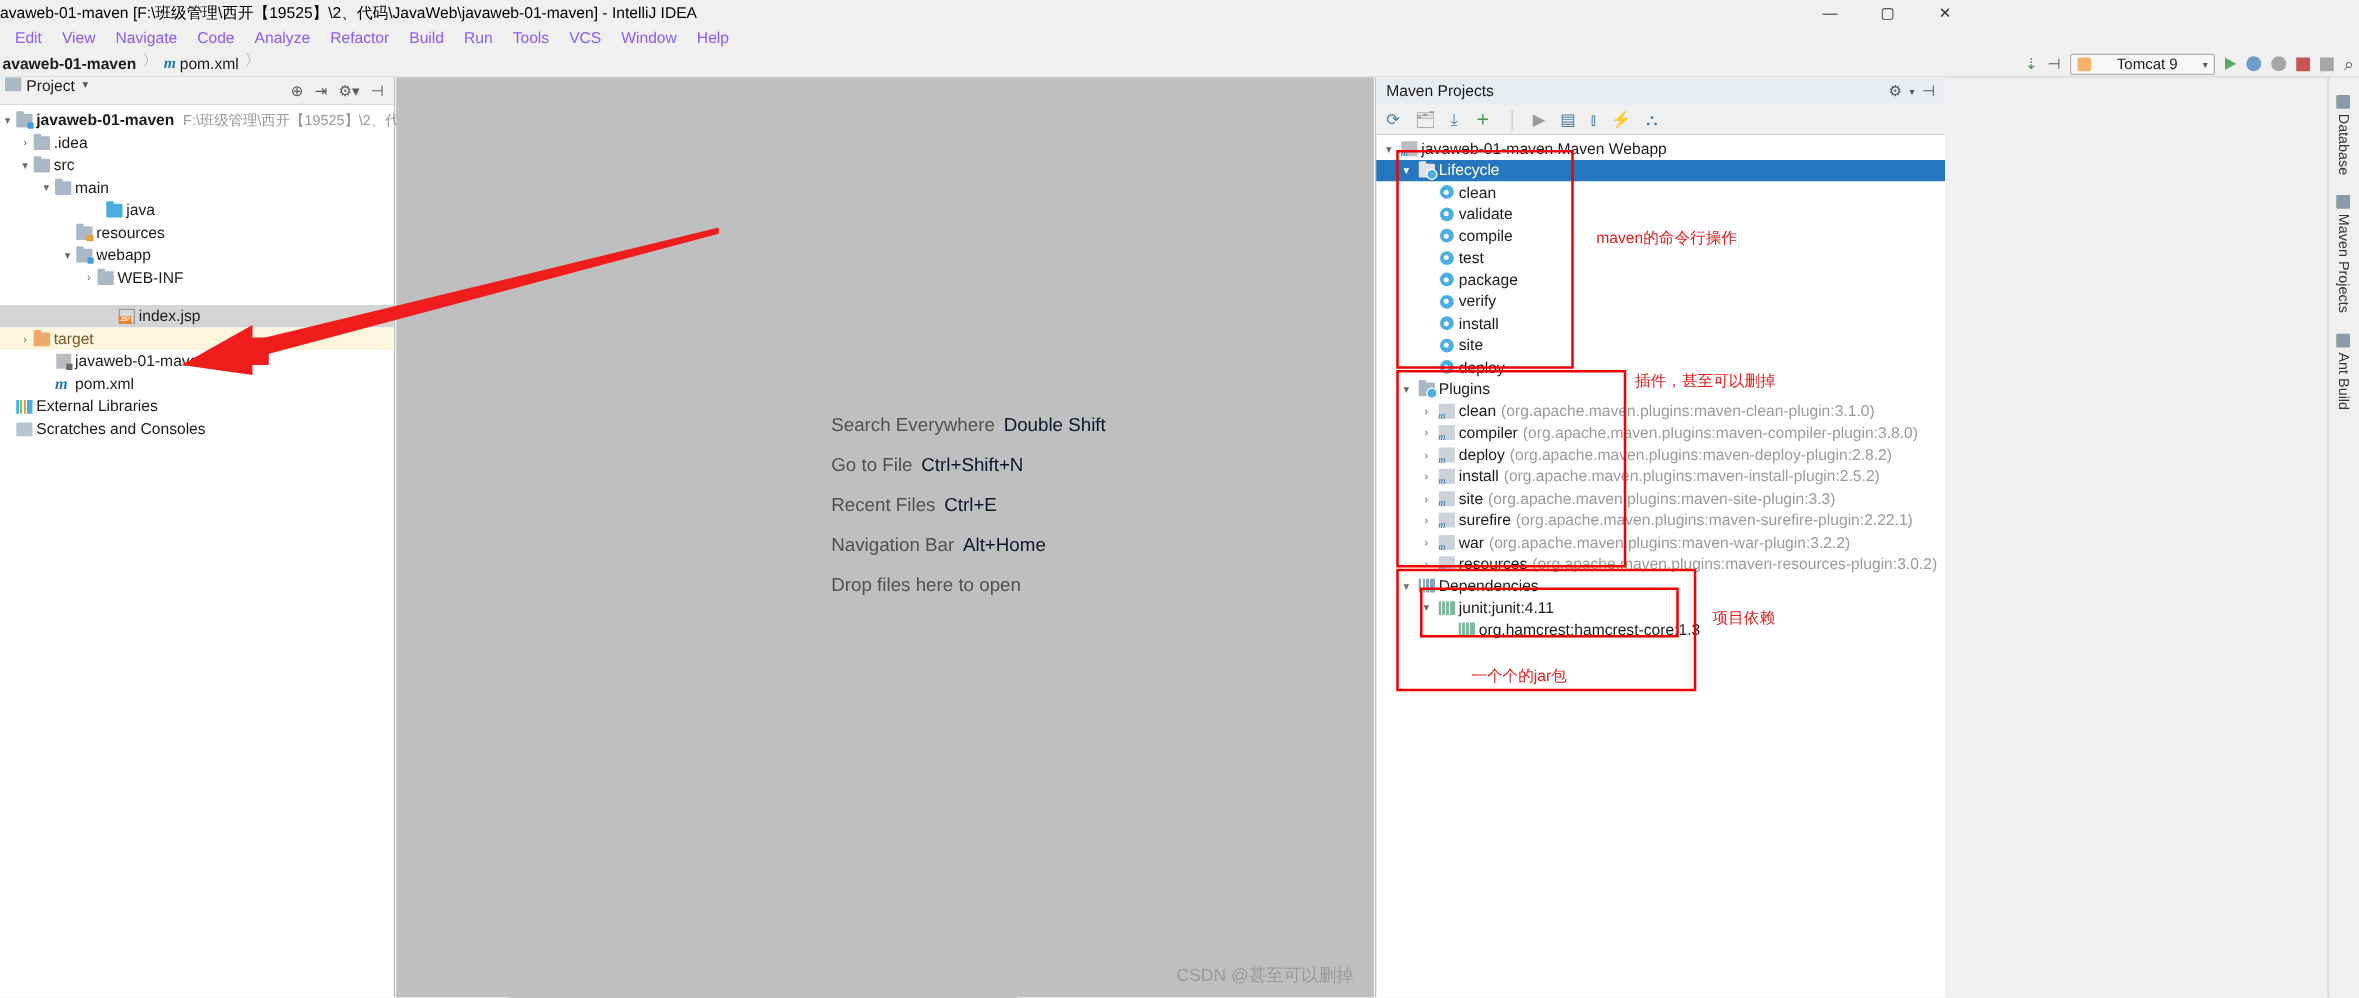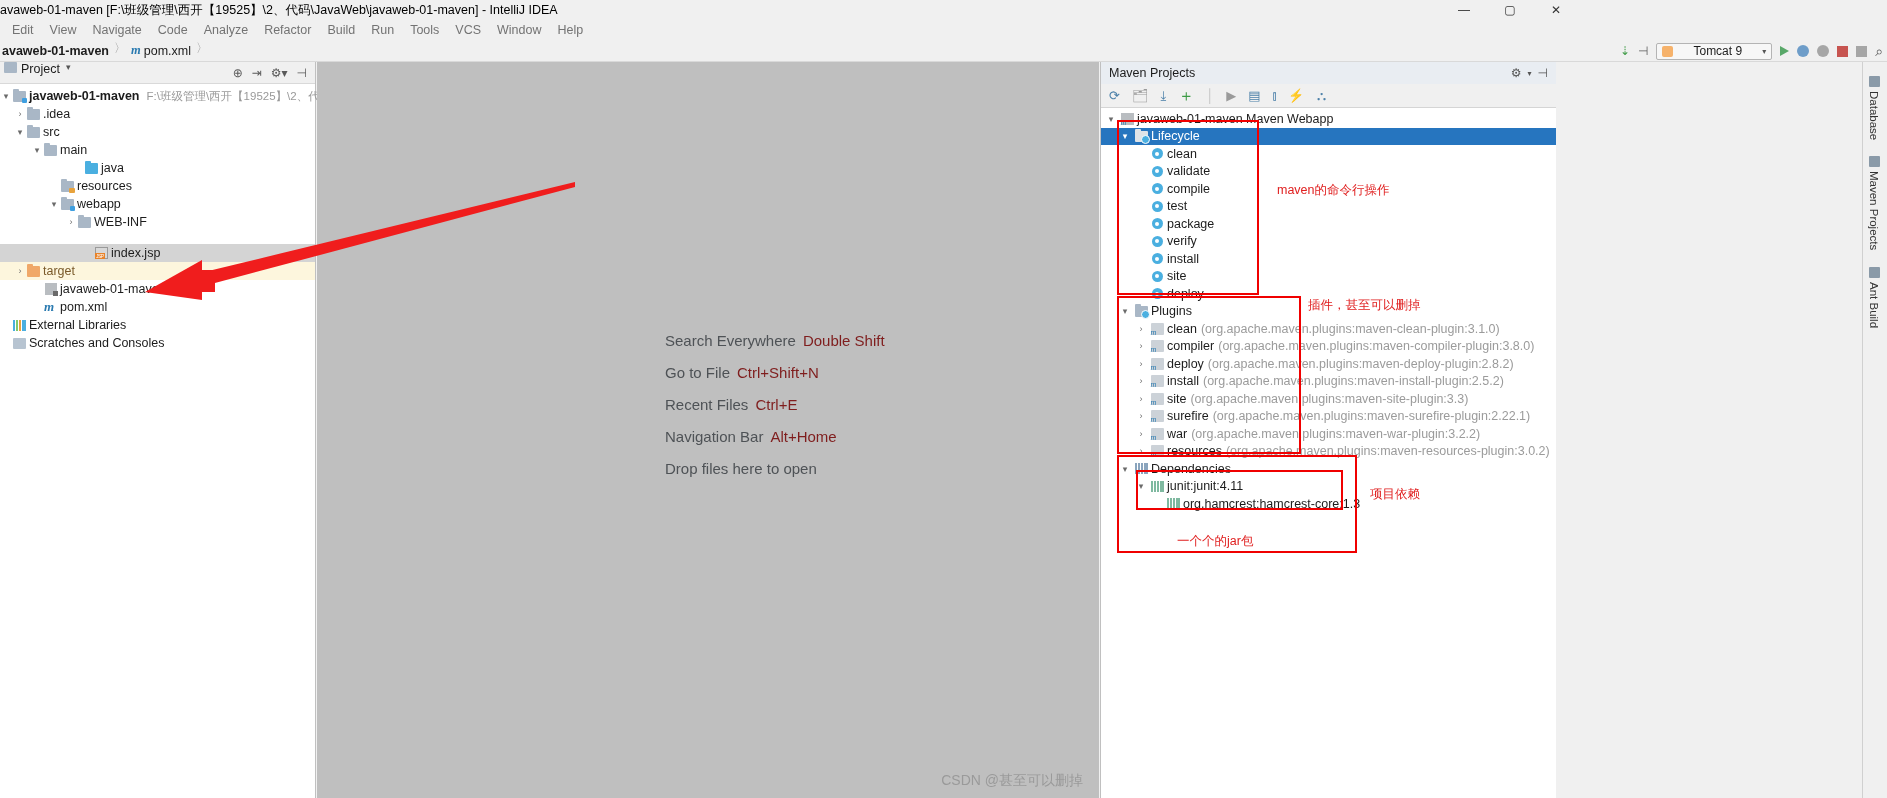--- a/index.html
+++ b/index.html
@@ -26,21 +26,21 @@
   .winbtn {
     width: 46px; height: 20px; display: flex; align-items: center; justify-content: center;
     font-size: 12px; color: #333;
   }
 
   
   .menubar {
     position: absolute; left: 0; top: 20px; width: 1887px; height: 20px;
     background: #f0f0f0; display: flex; align-items: center; padding-left: 4px;
   }
-  .menuitem { padding: 0 8px; font-size: 12.5px; color: #737373; white-space: nowrap; }
+  .menuitem { padding: 0 8px; font-size: 12.5px; color: #8b5cf6; white-space: nowrap; }
 
   
   .navbar {
     position: absolute; left: 0; top: 40px; width: 1887px; height: 22px;
     background: #f0f0f0; display: flex; padding-left: 2px;
     border-bottom: 1px solid #d9d9d9;
   }
   .crumb { font-size: 12.5px; display: flex; align-items: center; }
   .crumb.bold { font-weight: bold; }
   .crumb-sep { color: #9a9a9a; margin: 0 5px; font-size: 12px; }
@@ -98,21 +98,21 @@
   .libico { width: 13px; height: 11px; background: linear-gradient(90deg,#4aafe0 0 2px,#fff 2px 3px,#7fc96e 3px 5px,#fff 5px 6px,#e8a33d 6px 8px,#fff 8px 9px,#4aafe0 9px 11px); }
   .scratchico { width: 13px; height: 11px; background: #b7c4d1; border-radius: 1px; }
 
   
   .editor {
     position: absolute; left: 317px; top: 62px; width: 782px; height: 736px;
     background: #bfbfbf;
   }
   .hints { position: absolute; left: 348px; top: 262px; }
   .hintrow { height: 32px; display: flex; align-items: center; font-size: 15px; color: #4e5256; }
-  .hintrow .key { color: #7f1d1d; margin-left: 7px; text-align: right; }
+  .hintrow .key { color: #0f172a; margin-left: 7px; text-align: right; }
   .watermark {
     position: absolute; right: 16px; bottom: 8px; font-size: 14px; color: #9a9a9a;
   }
 
   
   .mavenpanel {
     position: absolute; left: 1100px; top: 62px; width: 1762px; height: 736px;
     width: 456px; background: #ffffff; border-left: 1px solid #c0c0c0;
   }
   .mvnhdr {

